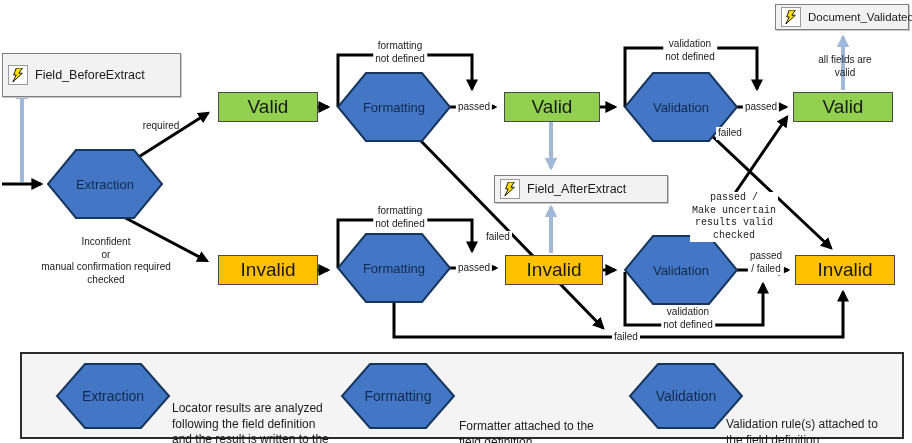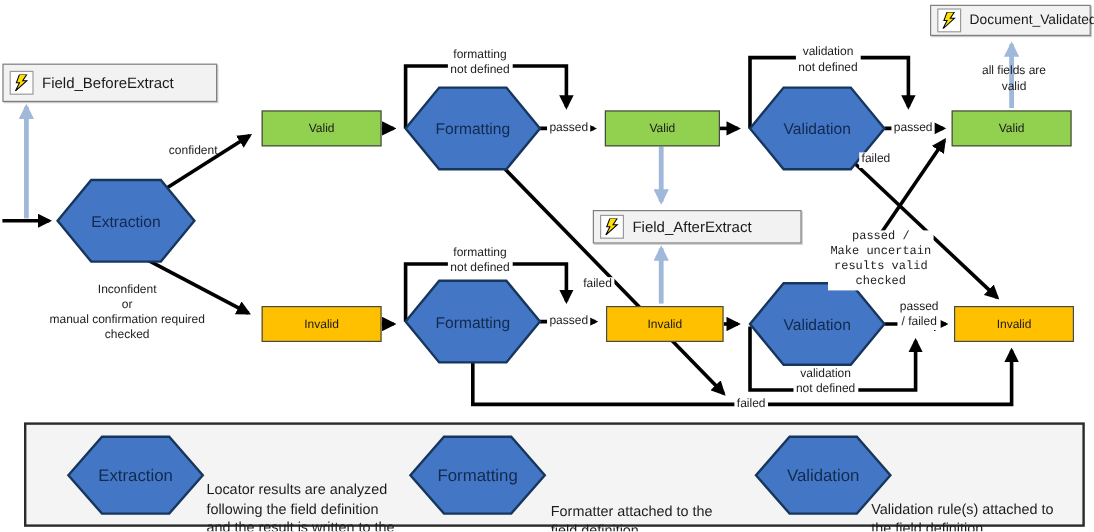--- a/index.html
+++ b/index.html
@@ -7,21 +7,21 @@
          font-family:"Liberation Sans",sans-serif;}
   svg.layer{position:absolute;left:0;top:0;}
   .ln{stroke:var(--line-black,#000);stroke-width:3;fill:none;}
   .lnb{stroke:var(--line-blue,#A0B8D9);stroke-width:4;fill:none;}
   marker#mkb path{fill:var(--line-black,#000);}
   marker#mku path{fill:var(--line-blue,#A0B8D9);}
   .hex{fill:var(--hexagon-fill,#4377C6);stroke:var(--hexagon-border,#17365D);stroke-width:2;}
   .hexlbl{position:absolute;display:flex;align-items:center;justify-content:center;
           font-size:13px;color:var(--hexagon-text,#122A4E);}
   .state{position:absolute;display:flex;align-items:center;justify-content:center;
-         font-size:10px;color:#1a1a1a;box-sizing:border-box;}
+         font-size:19px;color:#1a1a1a;box-sizing:border-box;}
   .valid{background:var(--valid-fill,#92D050);border:1px solid var(--valid-border,#4a4a4a);}
   .invalid{background:var(--invalid-fill,#FFC000);border:1px solid var(--invalid-border,#4a4a4a);}
   .event{position:absolute;display:flex;align-items:center;gap:7px;box-sizing:border-box;
          background:var(--event-bg,#F2F2F2);border:1px solid var(--event-border,#7f7f7f);
          padding-left:5px;font-size:12.5px;color:#1a1a1a;box-shadow:1px 1px 0 #c9c9c9;}
   .bolt{width:18px;height:18px;background:#fff;border:1px solid #9a9a9a;display:flex;
         align-items:center;justify-content:center;flex:0 0 auto;}
   .elbl{position:absolute;font-size:10px;color:#1c1c1c;text-align:center;line-height:1.25;
         white-space:pre-line;}
   .wbg{background:#fff;padding:0 2px;}
@@ -90,21 +90,21 @@
   <div class="hexlbl" style="left:338px;top:234px;width:112px;height:68px;">Formatting</div>
   <div class="hexlbl" style="left:625px;top:236px;width:112px;height:68px;">Validation</div>
 
   <div class="state valid" style="left:218px;top:92px;width:100px;height:30px;">Valid</div>
   <div class="state valid" style="left:504px;top:92px;width:96px;height:30px;">Valid</div>
   <div class="state valid" style="left:793px;top:92px;width:100px;height:30px;">Valid</div>
   <div class="state invalid" style="left:218px;top:255px;width:100px;height:30px;">Invalid</div>
   <div class="state invalid" style="left:505px;top:255px;width:98px;height:30px;">Invalid</div>
   <div class="state invalid" style="left:795px;top:255px;width:100px;height:30px;">Invalid</div>
 
-  <div class="event" style="left:2px;top:53px;width:179px;height:32px;text-align:center;">
+  <div class="event" style="left:2px;top:53px;width:179px;height:44px;text-align:center;">
     <span class="bolt">
       <svg width="14" height="14" viewBox="0 0 16 16">
           <polygon points="6,0 13,0 9,6 13,6 2,16 6,8 3,8" fill="#FFE000" stroke="#000" stroke-width="1"></polygon>
         </svg>
     </span>
     <span>Field_BeforeExtract</span>
   </div>
   <div class="event" style="left:494px;top:175px;width:174px;height:28px;">
     <span class="bolt">
       <svg width="14" height="14" viewBox="0 0 16 16">
@@ -115,21 +115,21 @@
   </div>
   <div class="event" style="left:775px;top:4px;width:134px;height:26px;">
     <span class="bolt">
       <svg width="14" height="14" viewBox="0 0 16 16">
           <polygon points="6,0 13,0 9,6 13,6 2,16 6,8 3,8" fill="#FFE000" stroke="#000" stroke-width="1"></polygon>
         </svg>
     </span>
     <span style="font-size:11.5px;">Document_Validated</span>
   </div>
 
-  <div class="elbl ctr" style="left:161px;top:120px;">confident</div>
+  <div class="elbl ctr" style="left:161px;top:120px;">required</div>
   <div class="elbl ctr" style="left:106px;top:236px;">Inconfident
 or
 manual confirmation required
 checked</div>
 
   <div class="elbl ctr wbg" style="left:400px;top:40px;">formatting
 not defined</div>
   <div class="elbl ctr wbg" style="left:400px;top:205px;">formatting
 not defined</div>
   <div class="elbl ctr wbg" style="left:690px;top:38px;">validation

